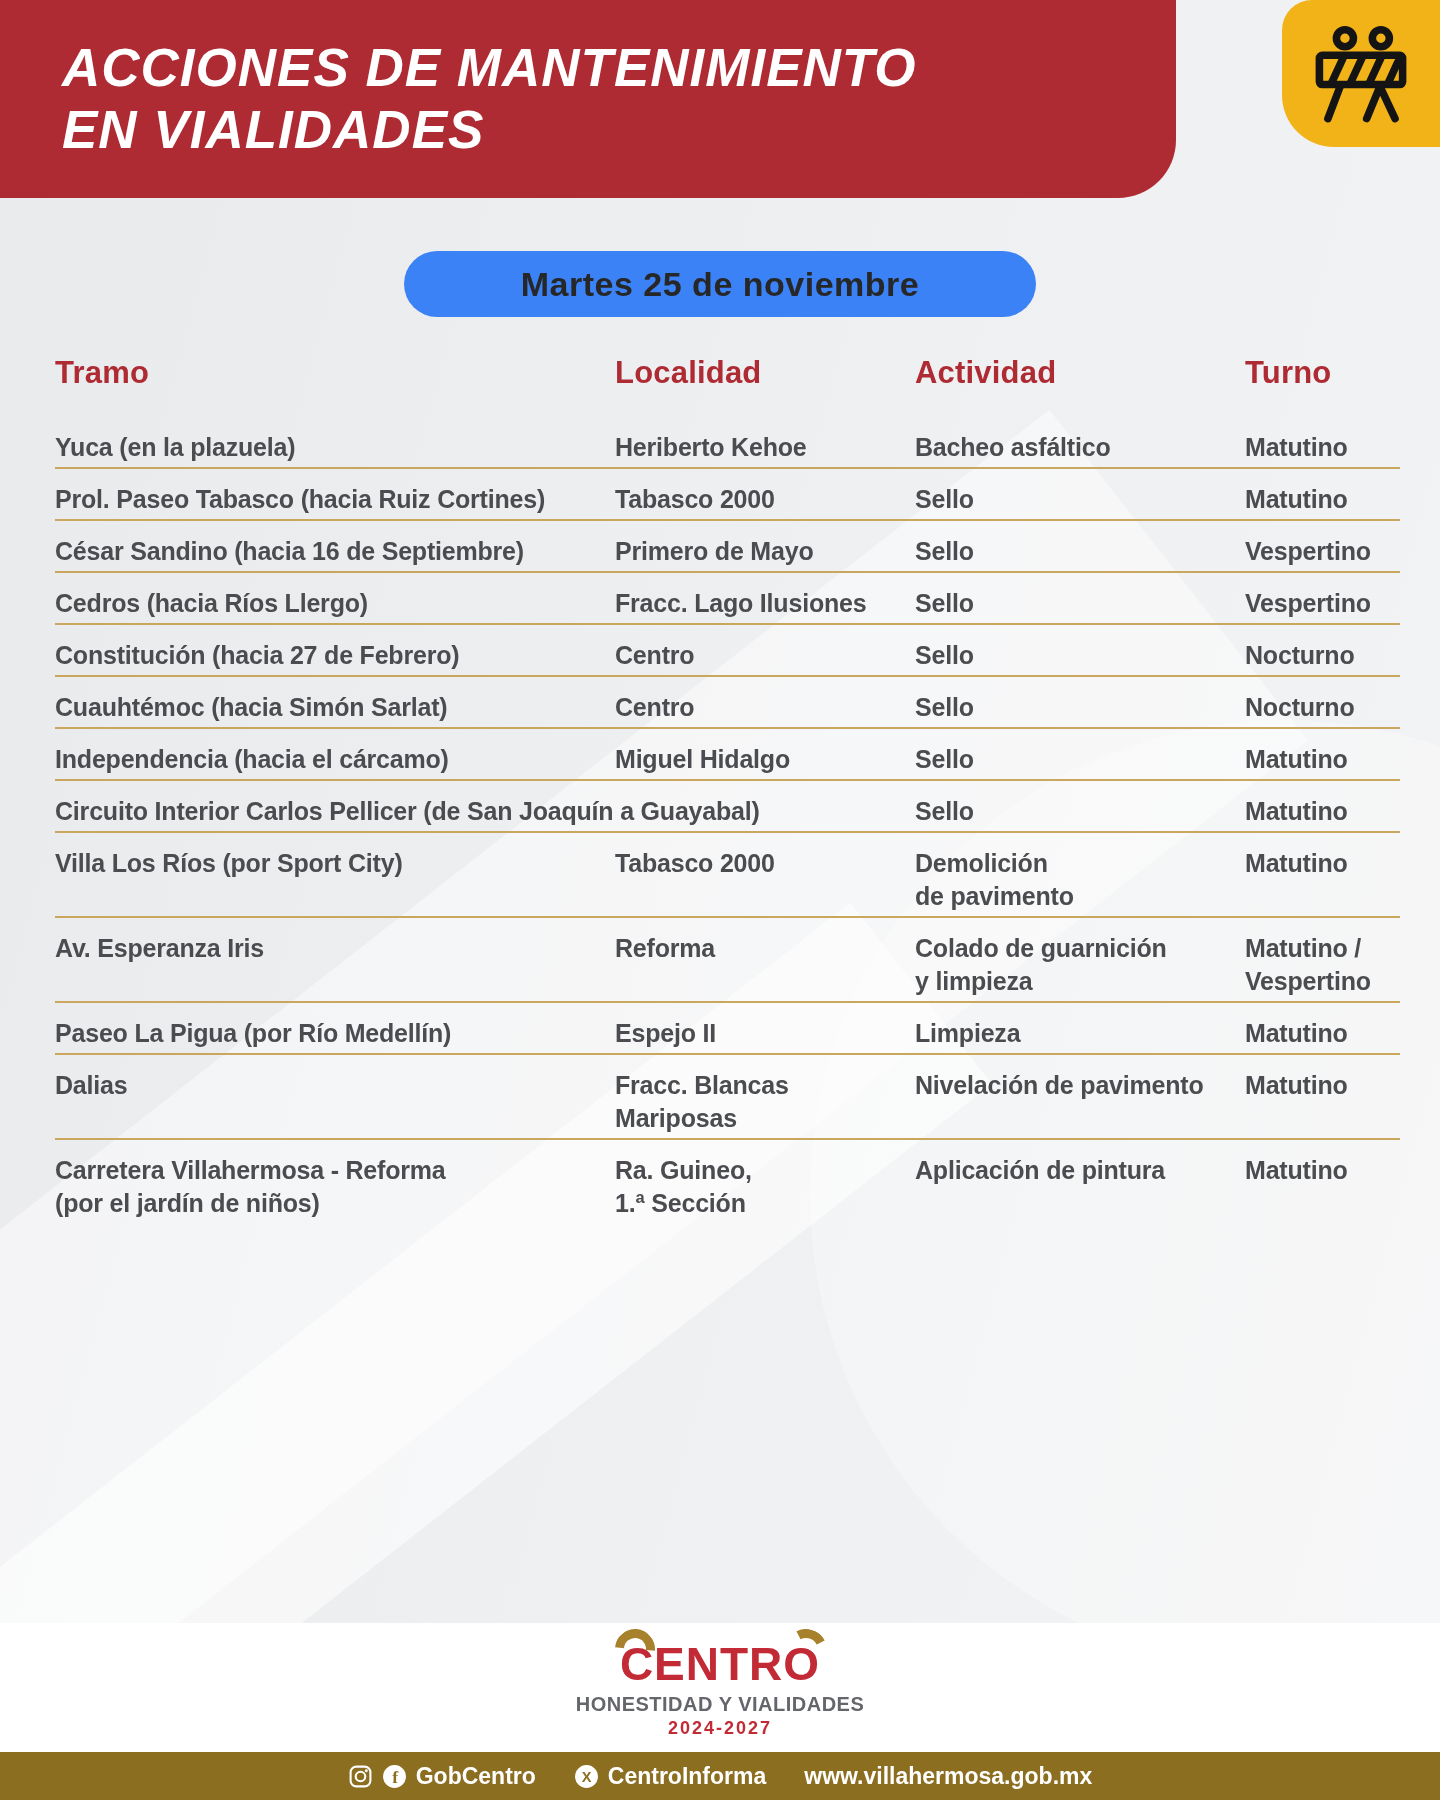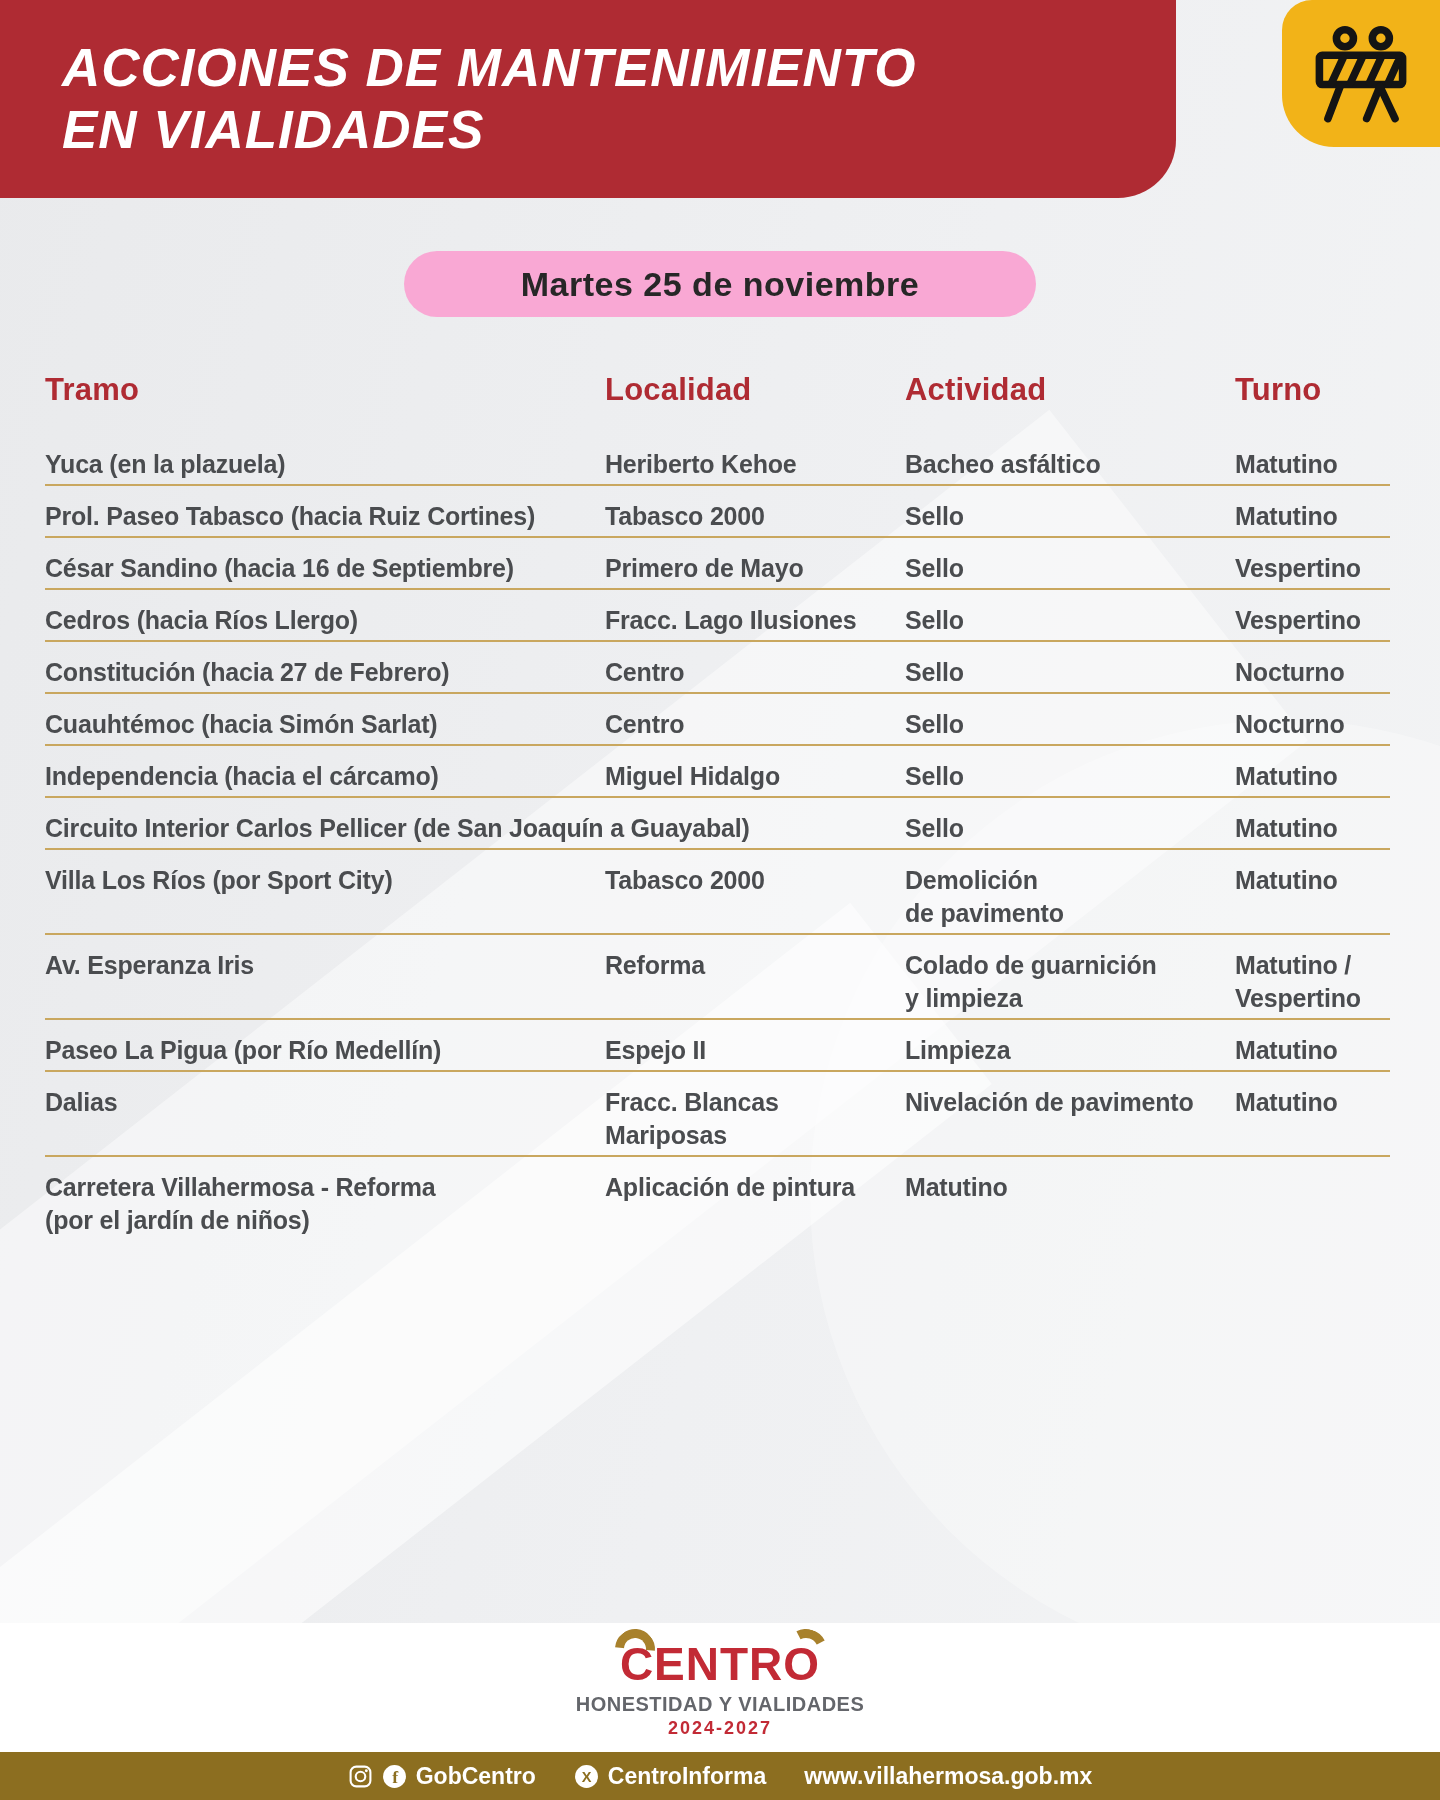--- a/index.html
+++ b/index.html
@@ -35,26 +35,26 @@
   .icon-box {
     position:absolute; left:1282px; top:0; width:158px; height:147px;
     background:#F2B318; border-radius:30px 0 0 52px;
     display:flex; align-items:center; justify-content:center; padding-top:6px;
   }
 
   
   .date-pill {
     position:absolute; top:251px; left:50%; transform:translateX(-50%);
     width:632px; height:66px; line-height:66px; border-radius:34px;
-    background:#f9a8d4; color:#272727; font-size:34px; font-weight:bold;
+    background:#3b82f6; color:#272727; font-size:34px; font-weight:bold;
     text-align:center; letter-spacing:.5px;
   }
 
   
-  .table { position:absolute; left:45px; top:355px; width:1345px;margin-top:17px; }
+  .table { position:absolute; left:55px; top:355px; width:1345px; }
   .thead, .row { display:grid; grid-template-columns:560px 300px 330px 155px; }
   .thead { padding-bottom:26px; }
   .thead span { color:#AF2B33; font-size:31px; font-weight:bold; letter-spacing:.2px; }
   .row { padding:14px 0 3px; border-bottom:2px solid #C9A75F; }
   .row:last-child { border-bottom:none; }
   .cell {
     color:#4A4C4F; font-size:25px; font-weight:bold; line-height:33px;
     letter-spacing:-.2px; white-space:pre; padding-right:8px;
   }
   .row.span2 .c-tramo { grid-column:1 / 3; }
@@ -192,20 +192,22 @@
   <div class="row">
     <span class="cell c-tramo">Dalias</span>
     <span class="cell">Fracc. Blancas
 Mariposas</span>
     <span class="cell">Nivelación de pavimento</span>
     <span class="cell">Matutino</span>
   </div>
   <div class="row">
     <span class="cell c-tramo">Carretera Villahermosa - Reforma
 (por el jardín de niños)</span>
+    <span class="cell">Ra. Guineo,
+1.ª Sección</span>
     <span class="cell">Aplicación de pintura</span>
     <span class="cell">Matutino</span>
   </div>
 </div>
 
 <div class="footer-white">
   <div class="logo-word-wrap">
     <span class="arc arc-c"></span>
     <span class="arc arc-o"></span>
     <div class="logo-word">CENTRO</div>

